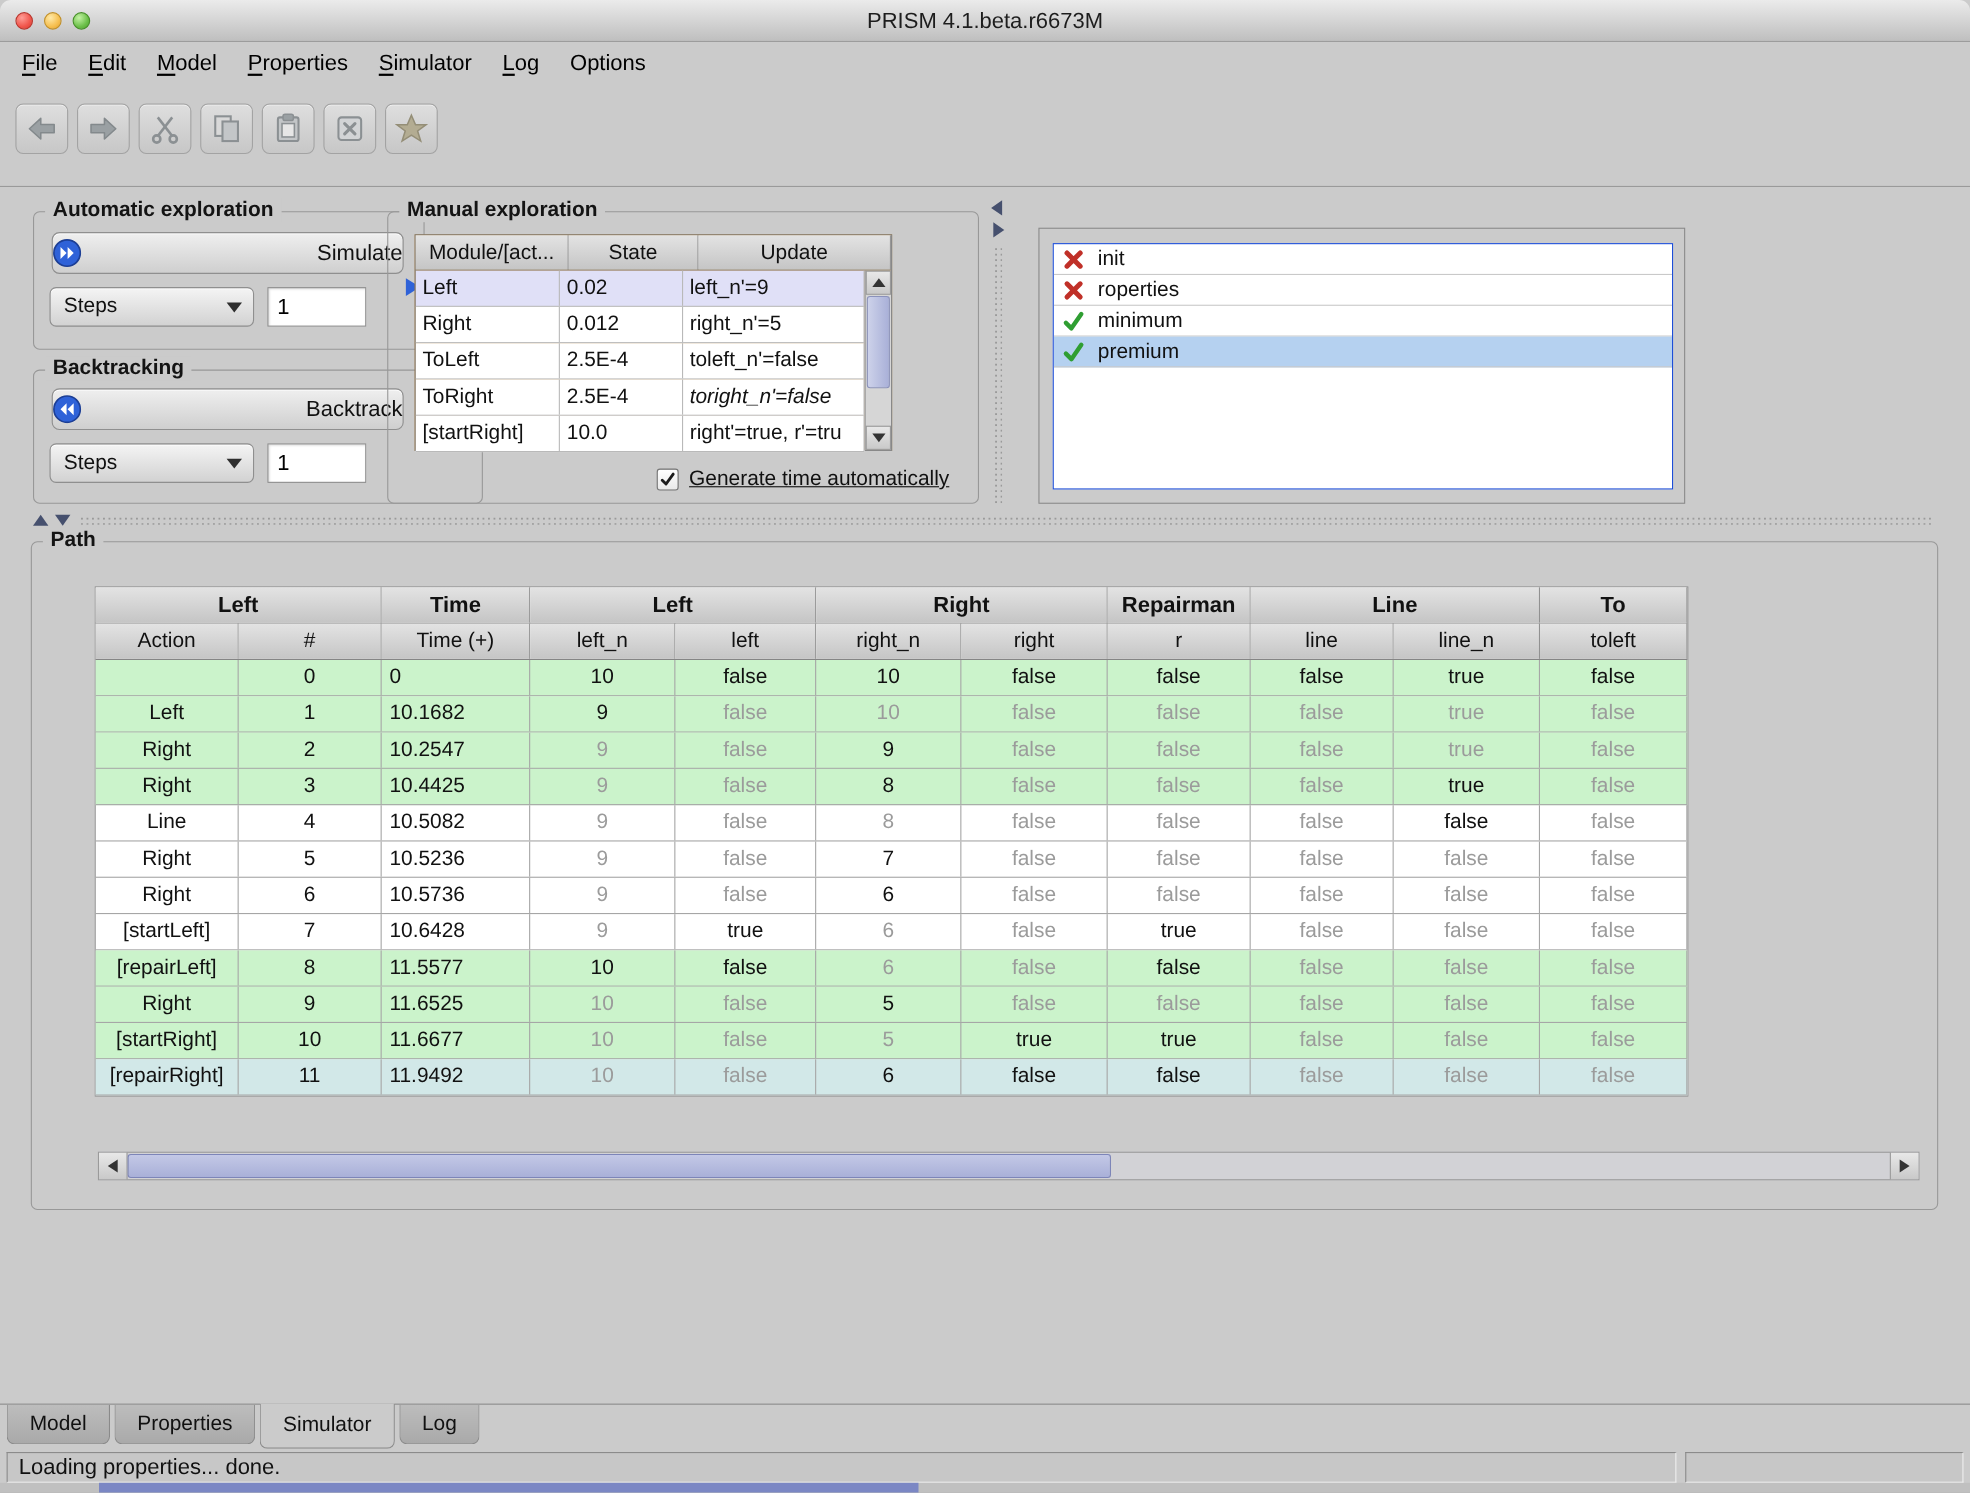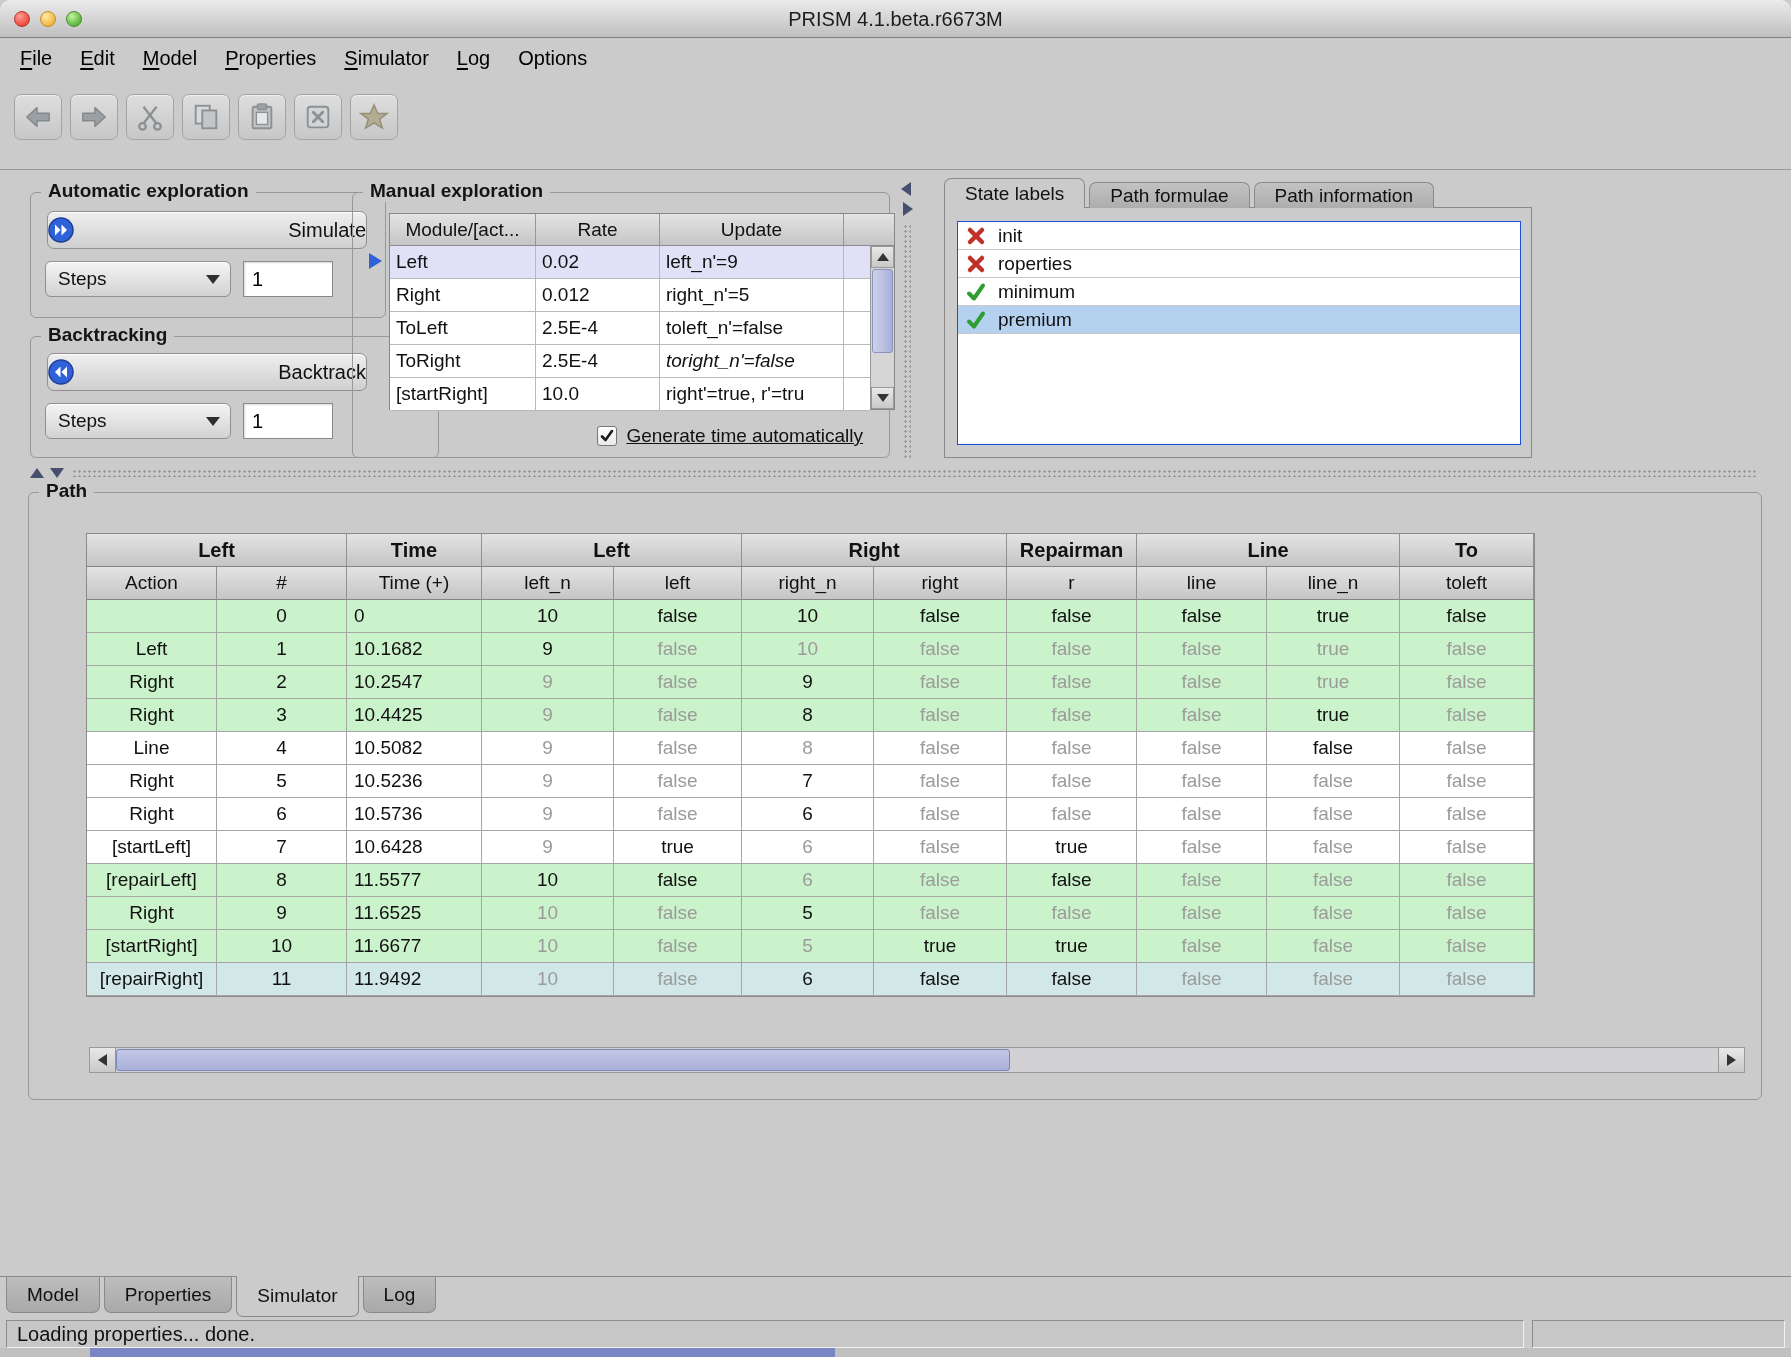--- a/index.html
+++ b/index.html
@@ -57,21 +57,21 @@
     background:linear-gradient(#f4f4f4,#d2d2d2); box-shadow:inset 0 1px 0 #fff; font-size:19px; padding-left:12px;
     width:186px; height:36px; left:14px; }
   #auto-steps-combo { top:68px; } #back-steps-combo { top:66px; }
   .combo-arrow { margin-left:auto; width:34px; align-self:stretch; display:flex; align-items:center; justify-content:center; }
   .combo-arrow::after { content:""; border-left:7px solid transparent; border-right:7px solid transparent; border-top:9px solid #2e2e2e; }
   .field { position:absolute; border:1px solid #8a8a8a; background:#fff; font-size:20px; padding-left:8px;
     font-family:inherit; box-shadow:inset 1px 1px 2px rgba(0,0,0,.15); width:90px; height:36px; left:212px; }
   #auto-steps-field { top:68px; } #back-steps-field { top:66px; }
 
   
-  #mx-table { position:absolute; left:36px; top:20px; width:506px; height:197px; border:1px solid #888; background:#a16207; }
+  #mx-table { position:absolute; left:24px; top:20px; width:434px; height:197px; border:1px solid #888; background:#a16207; }
   #mx-header { display:flex; height:32px; background:linear-gradient(#e3e3e3,#c5c5c5); border-bottom:1px solid #8b8b8b; }
   .mx-head { font-size:19px; display:flex; align-items:center; justify-content:center;
     border-right:1px solid #979797; background:linear-gradient(#e3e3e3,#c5c5c5); white-space:nowrap; overflow:hidden; }
   #mx-rows { position:absolute; left:0; top:32px; right:24px; bottom:0; }
   .mx-row { display:flex; height:33px; border-bottom:1px solid #b9b9b9; background:#fff; }
   .mx-row.selected { background:var(--transition_selected); }
   .mx-cell { font-size:19px; display:flex; align-items:center; padding:0 6px; white-space:nowrap; overflow:hidden;
     border-right:1px solid #b9b9b9; }
   #mx-scrollbar { position:absolute; right:0; top:32px; width:24px; bottom:0; border-left:1px solid #979797; background:#d6d6d6; }
   .sb-btn { position:absolute; left:0; width:23px; height:22px; background:linear-gradient(#e8e8e8,#c9c9c9);
@@ -279,21 +279,21 @@
     </div>
     <input class="field" id="back-steps-field" value="1" style="">
   </div>
 
   <div class="groupbox" id="manual-box">
     <span class="groupbox-title">Manual exploration</span>
     <div id="sel-arrow"></div>
     <div id="mx-table">
       <div id="mx-header">
           <div class="mx-head" style="width: 146px;">Module/[act...</div>
-          <div class="mx-head" style="width: 124px;">Rate</div>
+          <div class="mx-head" style="width: 124px;">State</div>
           <div class="mx-head" style="width: 184px;">Update</div>
         </div>
       <div id="mx-rows">
           <div class="mx-row selected">
             <div class="mx-cell" style="width: 146px;">Left</div>
             <div class="mx-cell" style="width: 124px;">0.02</div>
             <div class="mx-cell" style="width: 184px;">left_n'=9</div>
           </div>
           <div class="mx-row">
             <div class="mx-cell" style="width: 146px;">Right</div>
@@ -335,25 +335,20 @@
       <span>Generate time automatically</span>
     </div>
   </div>
 
   <div id="v-splitter">
     <span class="tri-left"></span>
     <span class="tri-right"></span>
     <div class="dots"></div>
   </div>
 
-  <div id="labels-tabs">
-      <div class="top-tab active">State labels</div>
-      <div class="top-tab">Path formulae</div>
-      <div class="top-tab">Path information</div>
-    </div>
   <div id="labels-panel">
     <div id="labels-list">
         <div class="label-row">
           <span class="label-icon cross">
             <svg viewBox="0 0 20 20">
               <path d="M4 4 L16 16 M16 4 L4 16" fill="none" stroke="currentColor" stroke-width="4.5" stroke-linecap="round"></path>
             </svg>
           </span>
           <span class="label-text">init</span>
         </div>

